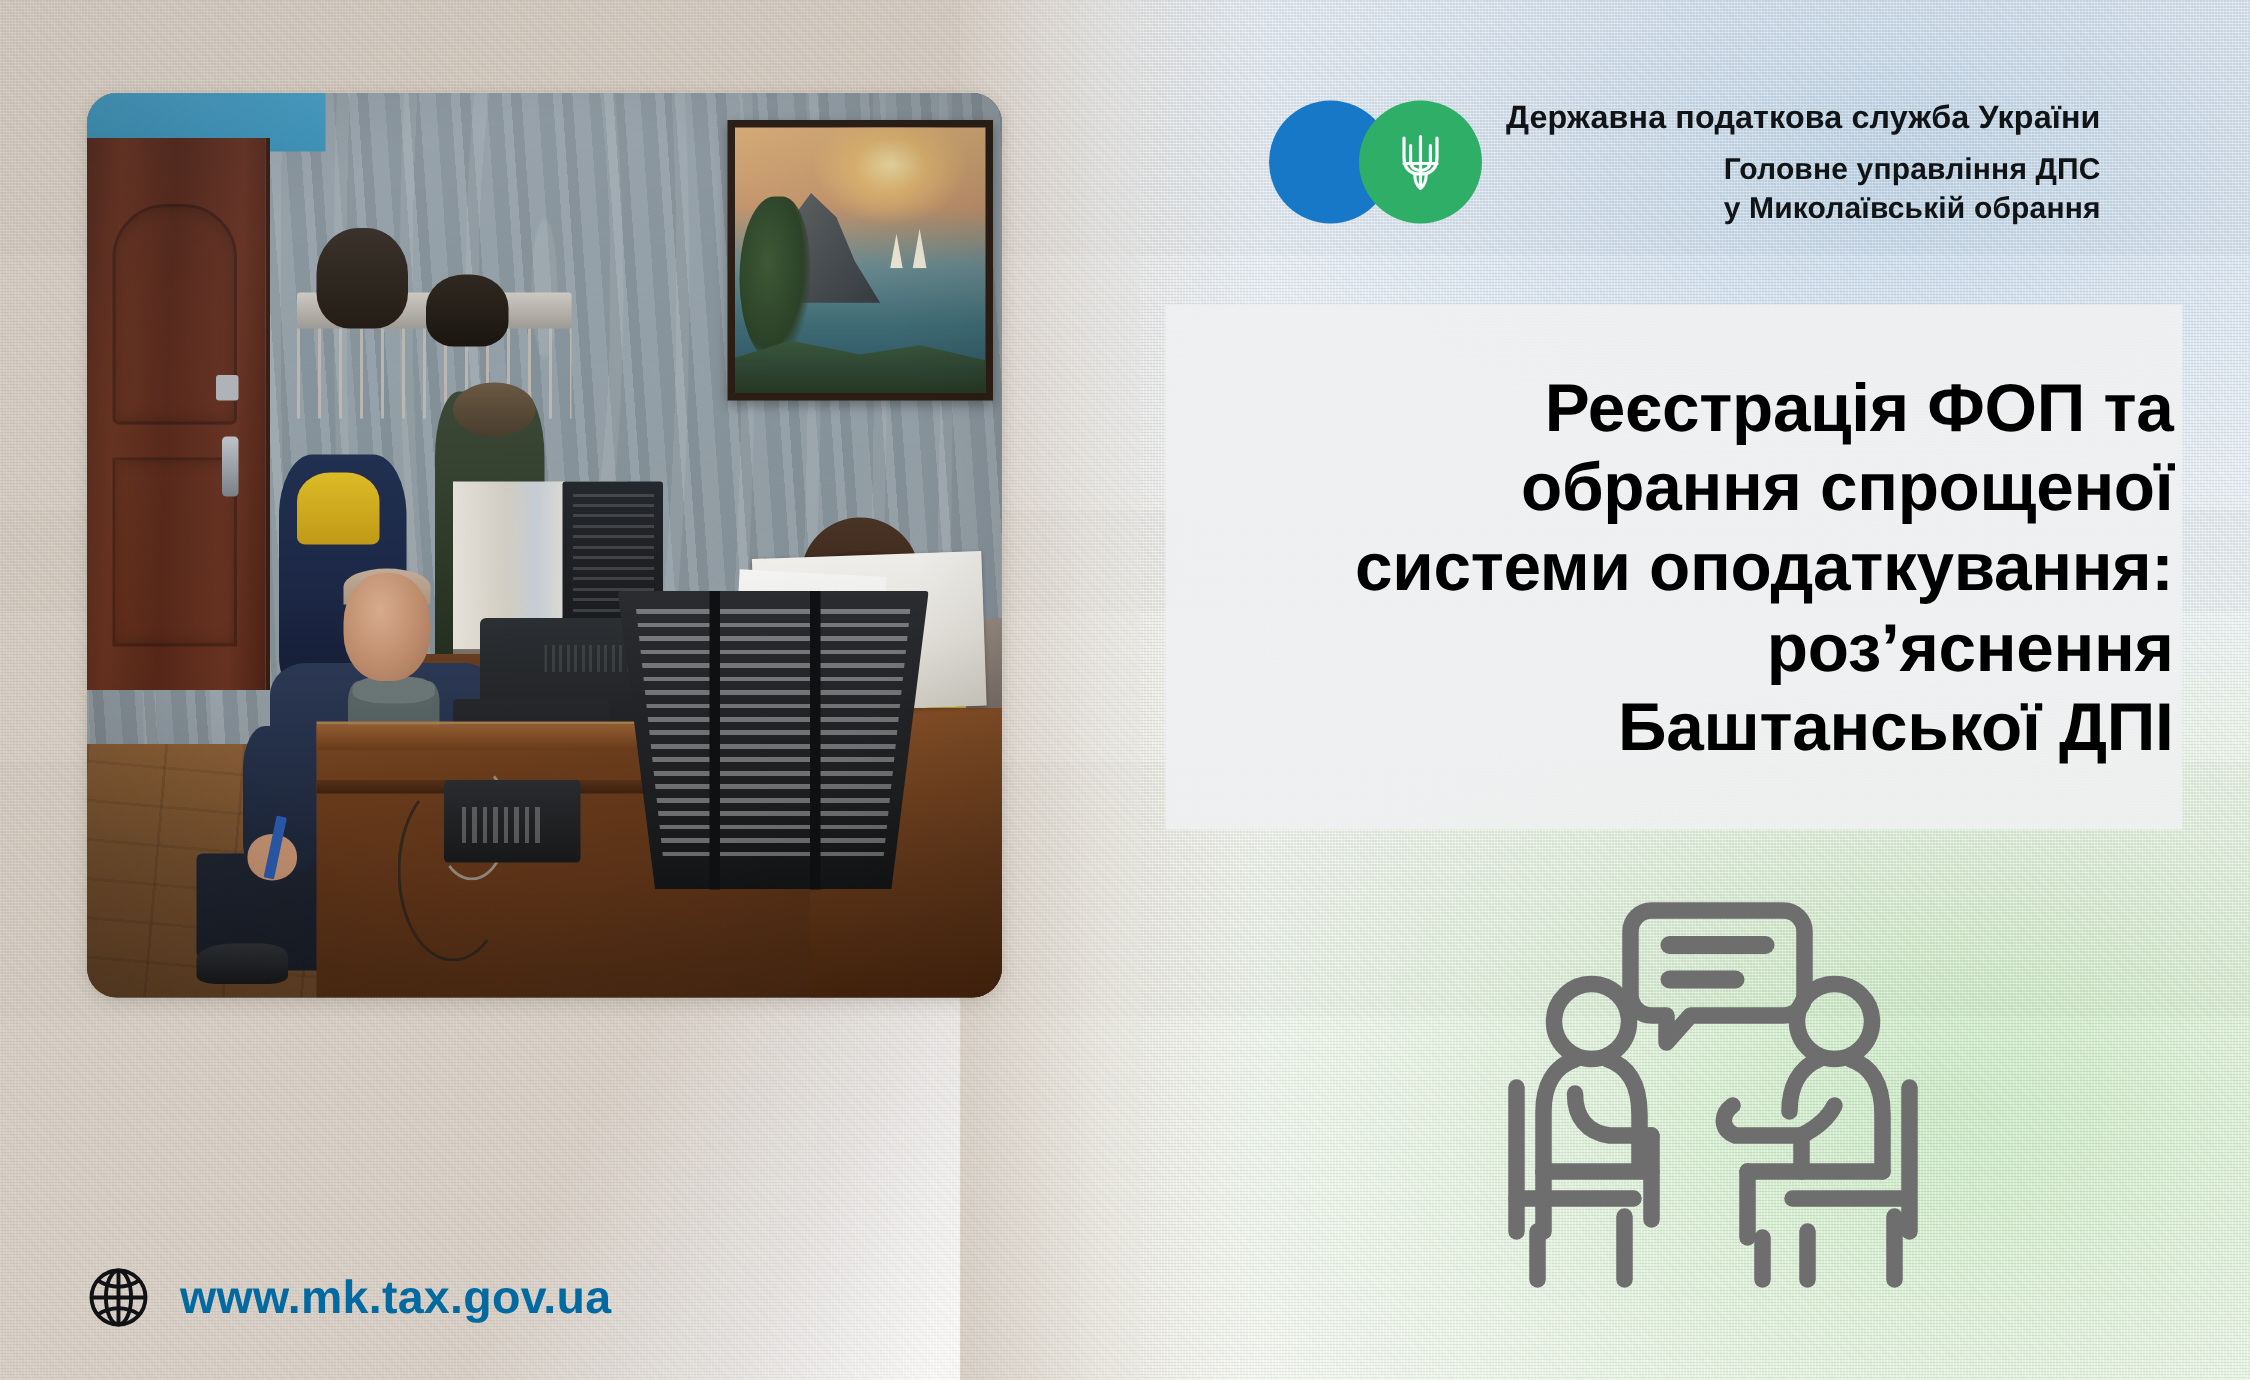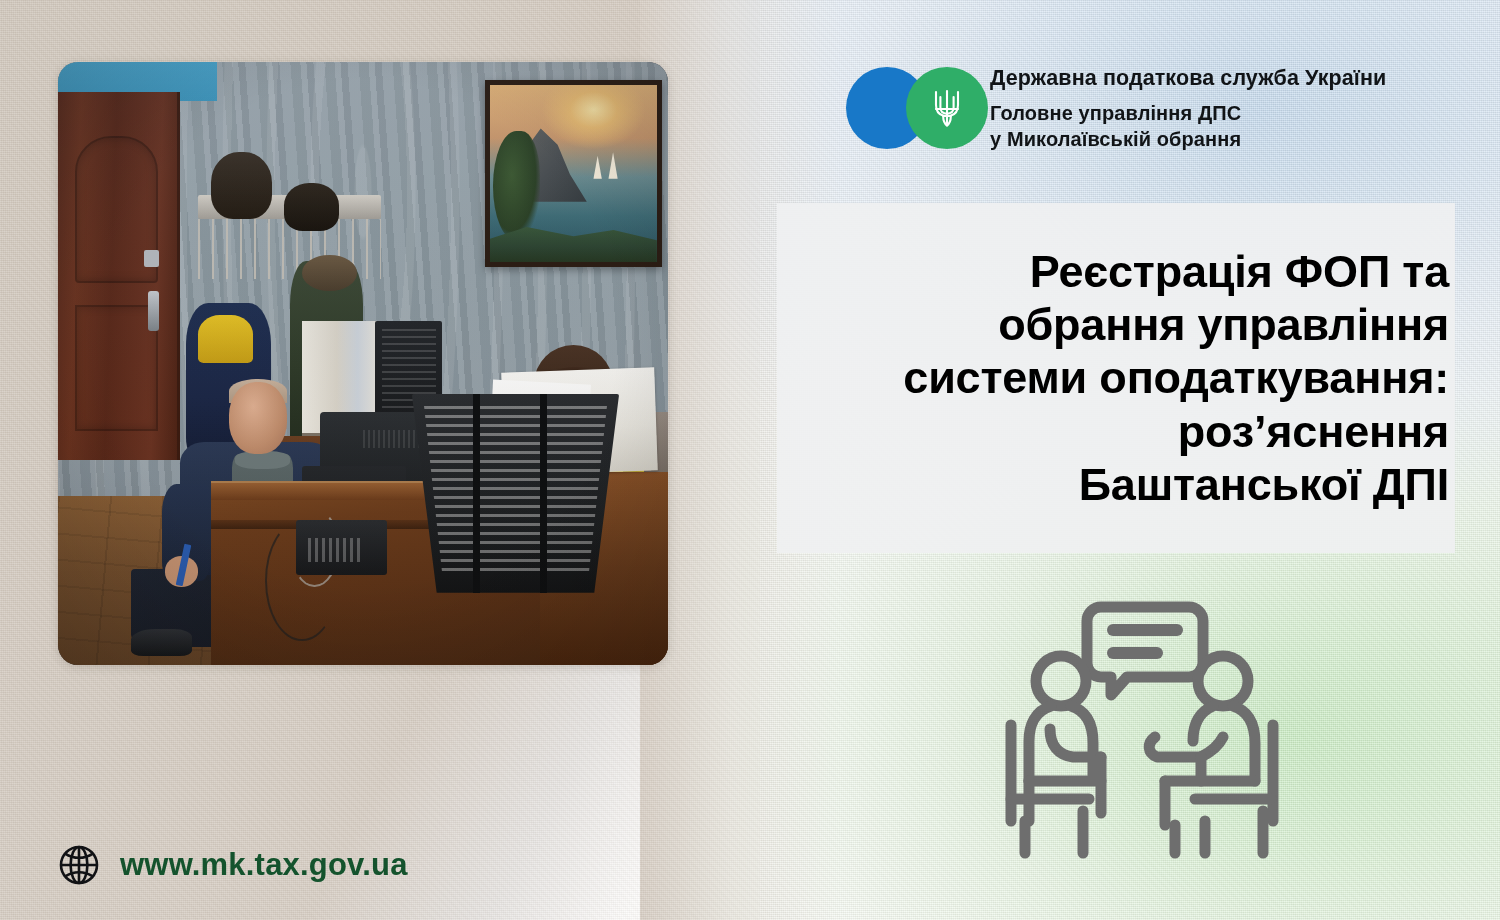--- a/index.html
+++ b/index.html
@@ -47,39 +47,39 @@
   .bg-texture-right {
     position:absolute; left:760px; top:0; width:740px; height:920px; pointer-events:none; opacity:0.30;
     background-image:
       repeating-linear-gradient(0deg, rgba(255,255,255,0.5) 0px, rgba(255,255,255,0.5) 1px, rgba(150,150,150,0.10) 1px, rgba(150,150,150,0.10) 2px),
       repeating-linear-gradient(90deg, rgba(255,255,255,0.4) 0px, rgba(255,255,255,0.4) 1px, rgba(150,150,150,0.08) 1px, rgba(150,150,150,0.08) 2px);
   }
 
   
   .logo-block {
     position:absolute; left:846px; top:60px;
-    display:flex; align-items:center; gap:4px;
+    display:flex; align-items:center; gap:18px;
   }
   .logo-marks { position:relative; width:140px; height:96px; flex:0 0 auto; }
   .circle-blue {
     position:absolute; left:0; top:7px; width:82px; height:82px; border-radius:50%;
   }
   .circle-green {
     position:absolute; left:60px; top:7px; width:82px; height:82px; border-radius:50%;
     display:flex; align-items:center; justify-content:center;
   }
   .trident { display:block; }
   .org-text { display:flex; flex-direction:column; justify-content:center; }
   .org-line1 {
     font-size:21.5px; font-weight:bold; color:#111417; letter-spacing:0.1px;
     line-height:1.38; white-space:nowrap;
   }
   .org-line2, .org-line3 {
     font-size:20px; font-weight:bold; color:#111417; letter-spacing:0.1px;
-    line-height:1.3; white-space:nowrap;
+    line-height:1.3; white-space:nowrap;text-align:right;
   }
   .org-line2 { margin-top:6px; }
 
   
   .title-panel {
     position:absolute; left:777px; top:203px; width:678px; height:350px;
     background:rgba(239,240,241,0.93);
     display:flex; align-items:center; justify-content:flex-end;
     padding:0 6px 0 8px;
   }
@@ -430,21 +430,21 @@
 
   
   .illustration { position:absolute; left:1005px; top:585px; width:290px; height:290px; }
 
   
   .url-block {
     position:absolute; left:57px; top:843px;
     display:flex; align-items:center; gap:19px;
   }
   .url-text {
-    font-size:31px; font-weight:bold; color:#14532d; letter-spacing:0.2px;
+    font-size:31px; font-weight:bold; color:#0369a1; letter-spacing:0.2px;
   }
 </style>
 </head>
 <body>
 
 <div id="canvas">
 
   <div class="bg-base"></div>
   <div class="bg-wash"></div>
   <div class="bg-wash-fade"></div>
@@ -556,21 +556,21 @@
     </div>
     <div class="org-text">
       <div class="org-line1">Державна податкова служба України</div>
       <div class="org-line2">Головне управління ДПС</div>
       <div class="org-line3">у Миколаївській обрання</div>
     </div>
   </div>
 
   <div class="title-panel">
     <div class="title-text">Реєстрація ФОП та
-обрання управління
+обрання спрощеної
 системи оподаткування:
 роз’яснення
 Баштанської ДПІ</div>
   </div>
 
   <div class="illustration">
     <svg width="290" height="290" viewBox="0 0 290 290" fill="none" stroke="#6E6E6E" stroke-width="11" stroke-linecap="round" stroke-linejoin="round">
 
       <g>
         <path d="M96 22 H184 A14 14 0 0 1 198 36 V78 A14 14 0 0 1 184 92 H122 L106 110 V92 H96 A14 14 0 0 1 82 78 V36 A14 14 0 0 1 96 22 Z"></path>

